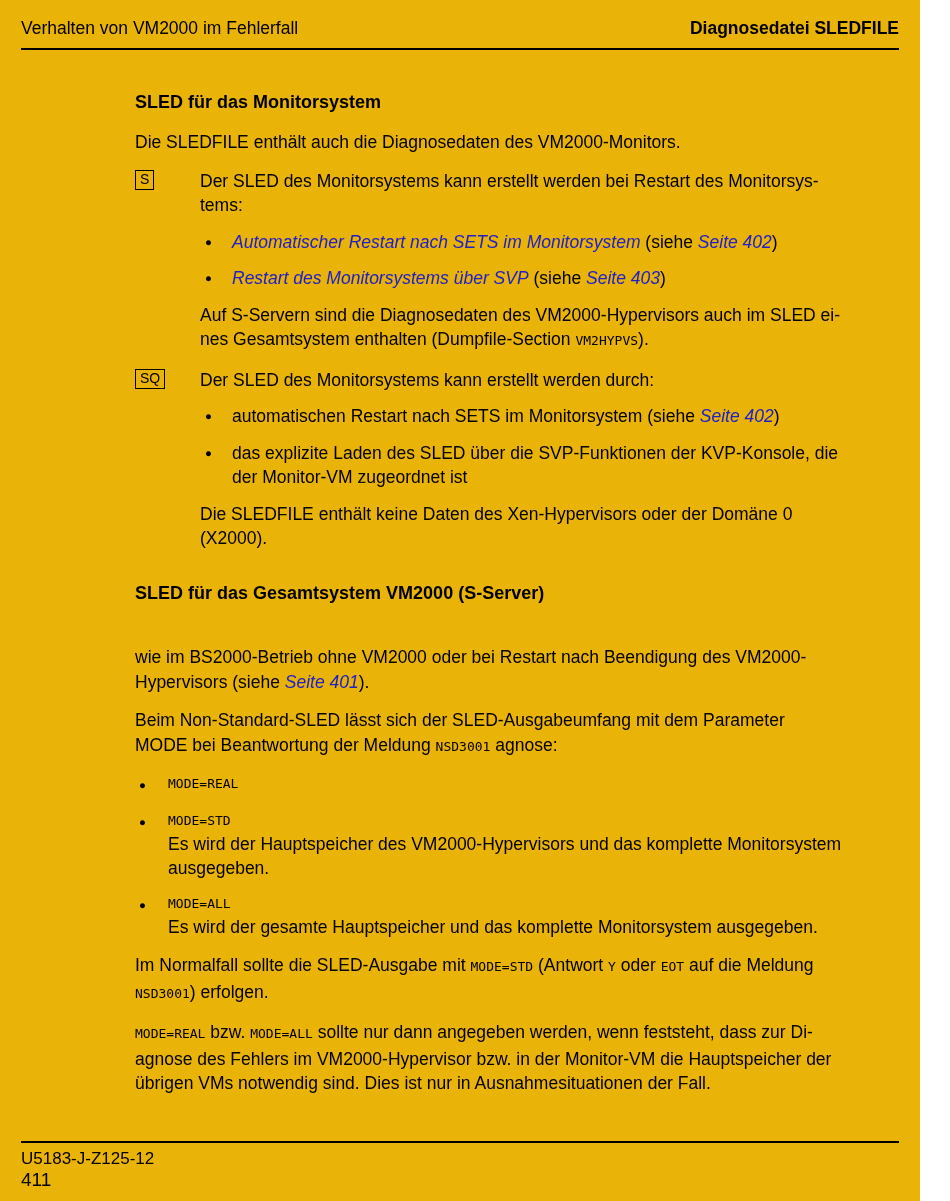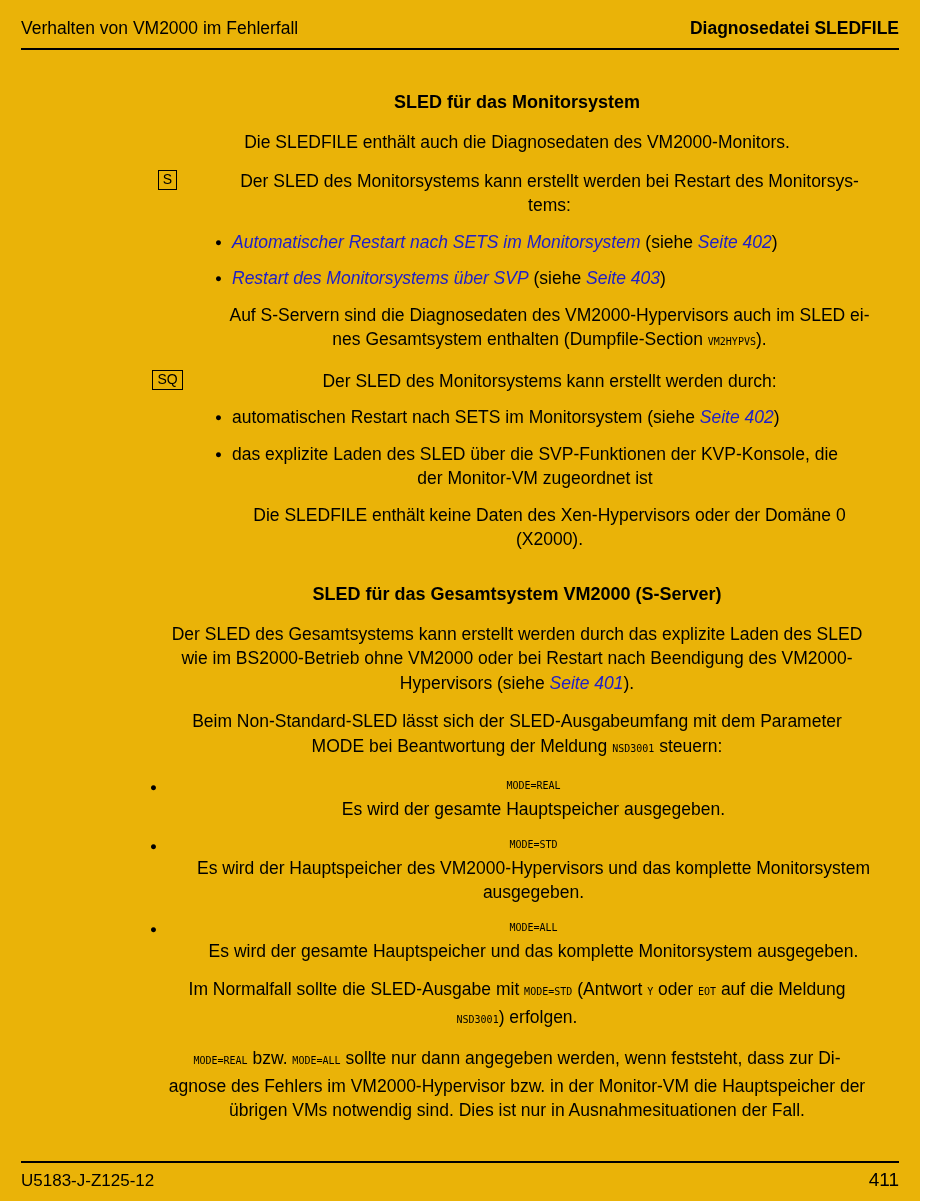--- a/index.html
+++ b/index.html
@@ -13,21 +13,21 @@
     display:flex; flex-direction:column;
     padding:14px 21px 10px 21px;
     background:#eab308;
   }
   .running-head {
     display:flex; justify-content:space-between; align-items:baseline;
     font-size:17.5px; padding:4px 0 9px 0;
   }
   .rh-right { font-weight:bold;text-align:right; }
   .rule { height:2px; background:#000; width:100%; }
-  .content { padding-left:114px; flex:0 0 auto;text-align:center; }
+  .content { padding-left:114px; flex:0 0 auto; }
   .sect-heading { font-size:18px; font-weight:bold; margin:32px 0 17px 0; }
   .sect-heading.first { margin-top:42px; }
   p.body, .body { font-size:17.5px; line-height:24.5px; }
   .content > p.body { margin-bottom:14px; }
   .note { display:flex; margin-bottom:14px; }
   .note-icon-col { flex:0 0 65px; padding-top:1px; }
   .s-box {
     display:inline-block; border:1.5px solid #000;
     font-size:14px; line-height:1.1; padding:1px 4px 2px 4px;
   }
@@ -35,28 +35,28 @@
   .note-body p.body { margin-bottom:12px; }
   .note-body p.body.last { margin-bottom:0; }
   ul.dot-list { list-style:none; margin:0; }
   ul.dot-list.outer { margin:0 0 14px 0; }
   li.dot-item { display:flex; margin-bottom:12px; font-size:17.5px; line-height:24.5px; }
   .bullet { flex:0 0 32px; padding-left:5px; font-size:11.5px; line-height:24.5px; }
   ul.outer li.dot-item .bullet { flex-basis:33px; padding-left:4px; }
   .mode-body { flex:1 1 auto; }
   .mono, .code-line {
     font-family:"DejaVu Sans Mono", monospace;
-    font-size:10px;
+    font-size:13px;
   }
   .code-line { line-height:22px; }
   .lnk { color:var(--link, #2020c8); cursor:pointer;font-style:italic; }
   .page-footer { margin-top:auto; }
   .foot-row {
     display:flex; justify-content:space-between; align-items:baseline;
-    font-size:17px; margin-top:6px;
+    font-size:17px; margin-top:6px;flex-direction:column;
   }
   .page-num { font-size:19px; }
 </style>
 </head>
 <body>
 
 <div class="page">
 
   <div class="running-head">
     <span class="rh-left">Verhalten von VM2000 im Fehlerfall</span>
@@ -105,29 +105,28 @@
             <span class="bullet">●</span>
             <span class="rich"><span>das explizite Laden des SLED über die SVP-Funktionen der KVP-Konsole, die</span><br><span>der Monitor-VM zugeordnet ist</span></span>
           </li>
         </ul>
         <p class="body rich last"><span>Die SLEDFILE enthält keine Daten des Xen-Hypervisors oder der Domäne 0</span><br><span>(X2000).</span></p>
       </div>
     </div>
 
     <h3 class="sect-heading">SLED für das Gesamtsystem VM2000 (S-Server)</h3>
 
-    <p class="body rich"><span>Der SLED des Gesamtsystems kann erstellt werden durch das explizite Laden des SLED</span><br><span>wie im BS2000-Betrieb ohne VM2000 oder bei Restart nach Beendigung des VM2000-</span><br><span>Hypervisors (siehe </span><span class="lnk">Seite 401</span><span>).</span></p>
-    <p class="body rich"><span>Beim Non-Standard-SLED lässt sich der SLED-Ausgabeumfang mit dem Parameter</span><br><span>MODE bei Beantwortung der Meldung </span><span class="mono">NSD3001</span><span> steuern:</span></p>
+    <p class="body rich"><br><span>wie im BS2000-Betrieb ohne VM2000 oder bei Restart nach Beendigung des VM2000-</span><br><span>Hypervisors (siehe </span><span class="lnk">Seite 401</span><span>).</span></p>
+    <p class="body rich"><span>Beim Non-Standard-SLED lässt sich der SLED-Ausgabeumfang mit dem Parameter</span><br><span>MODE bei Beantwortung der Meldung </span><span class="mono">NSD3001</span><span> agnose:</span></p>
 
     <ul class="dot-list outer">
       <li class="dot-item">
         <span class="bullet">●</span>
         <div class="mode-body">
           <div class="code-line">MODE=REAL</div>
-          <div class="body rich"><span>Es wird der gesamte Hauptspeicher ausgegeben.</span></div>
         </div>
       </li>
       <li class="dot-item">
         <span class="bullet">●</span>
         <div class="mode-body">
           <div class="code-line">MODE=STD</div>
           <div class="body rich"><span>Es wird der Hauptspeicher des VM2000-Hypervisors und das komplette Monitorsystem</span><br><span>ausgegeben.</span></div>
         </div>
       </li>
       <li class="dot-item">

